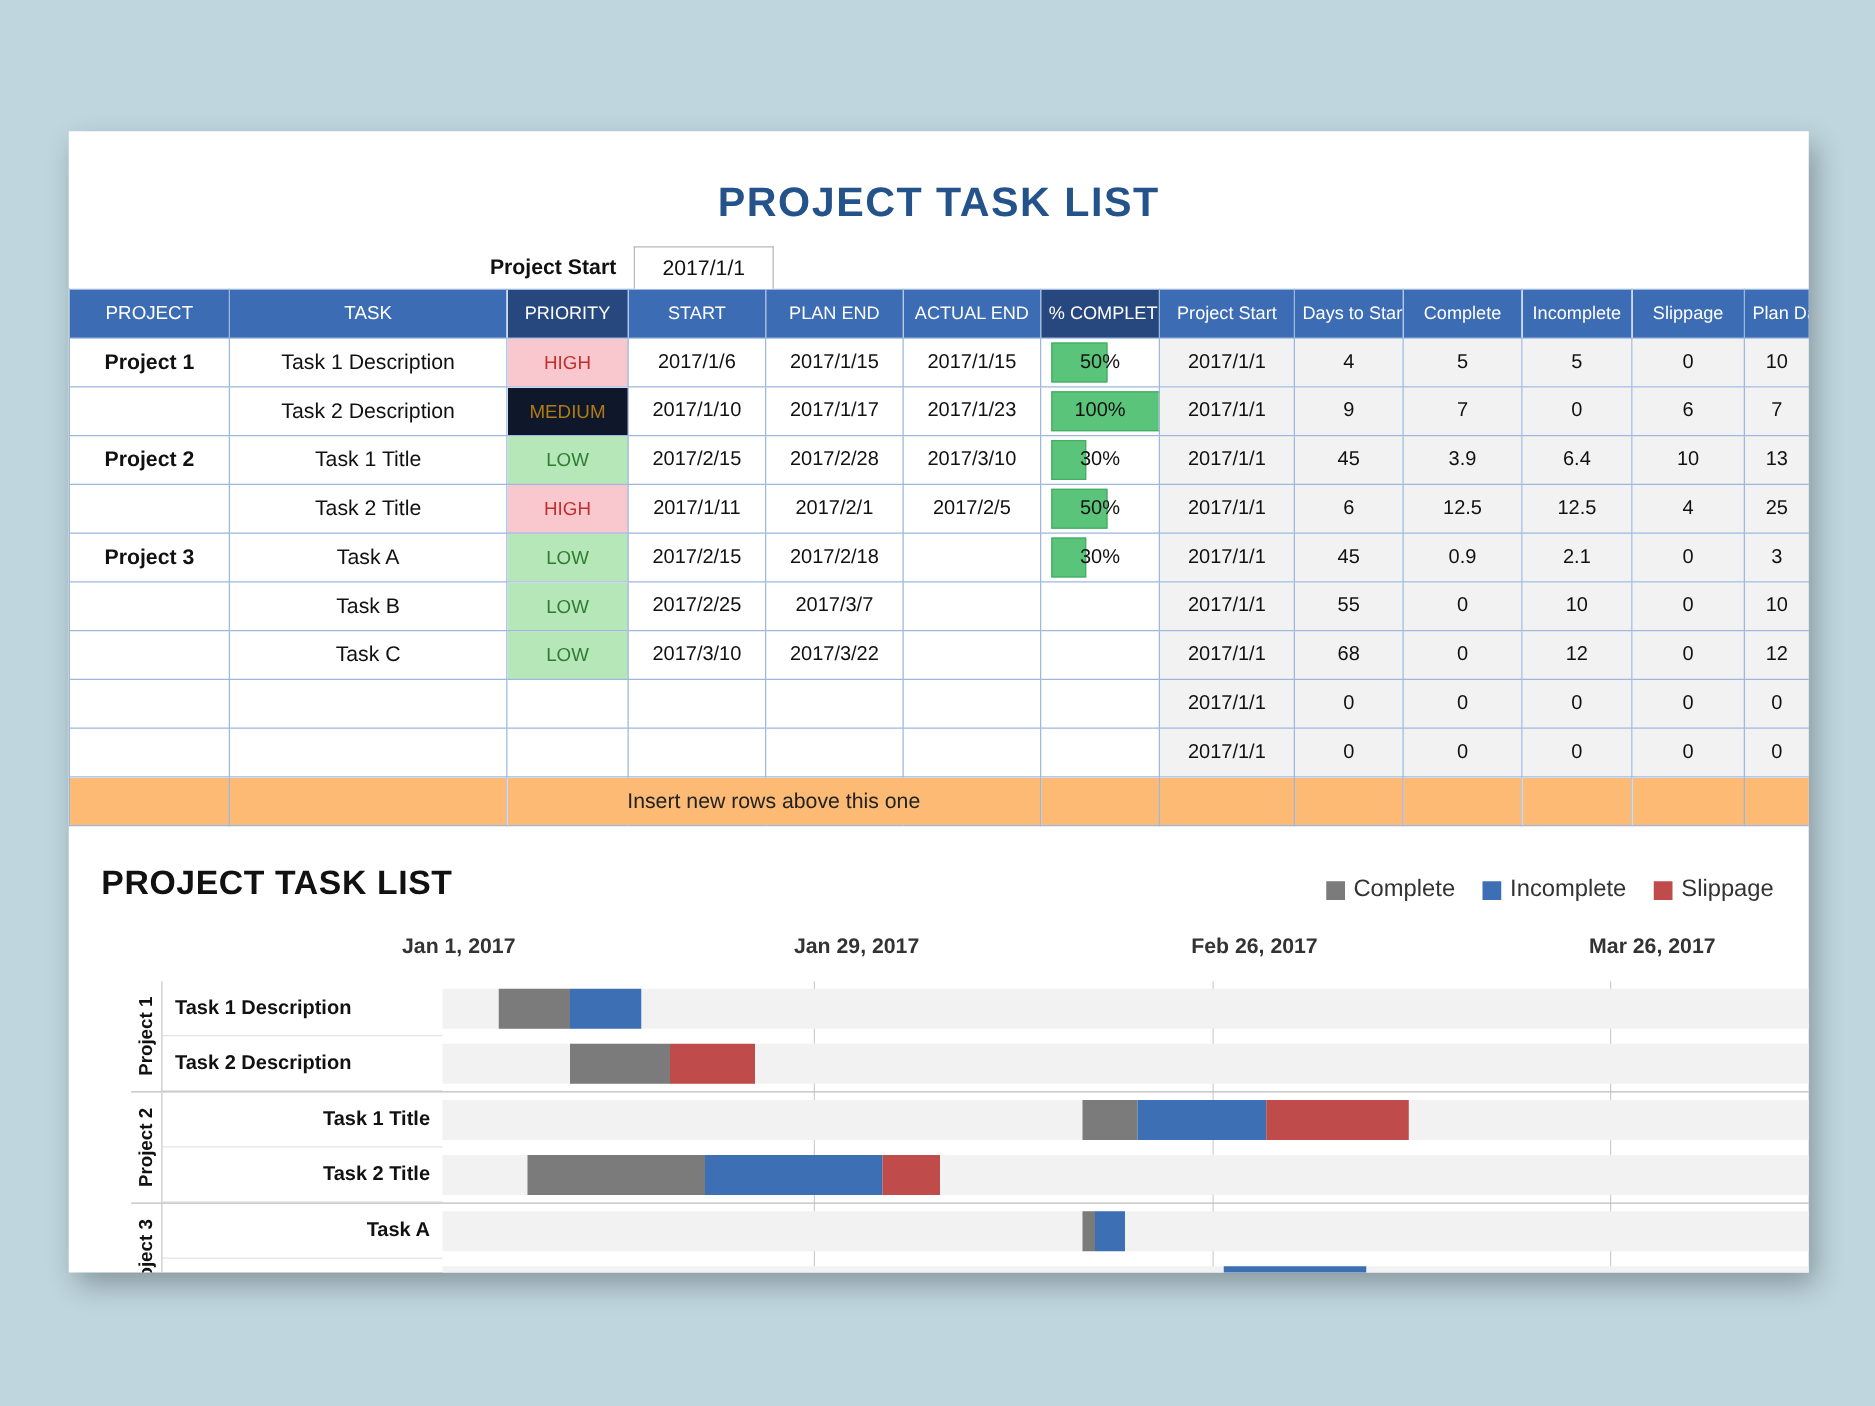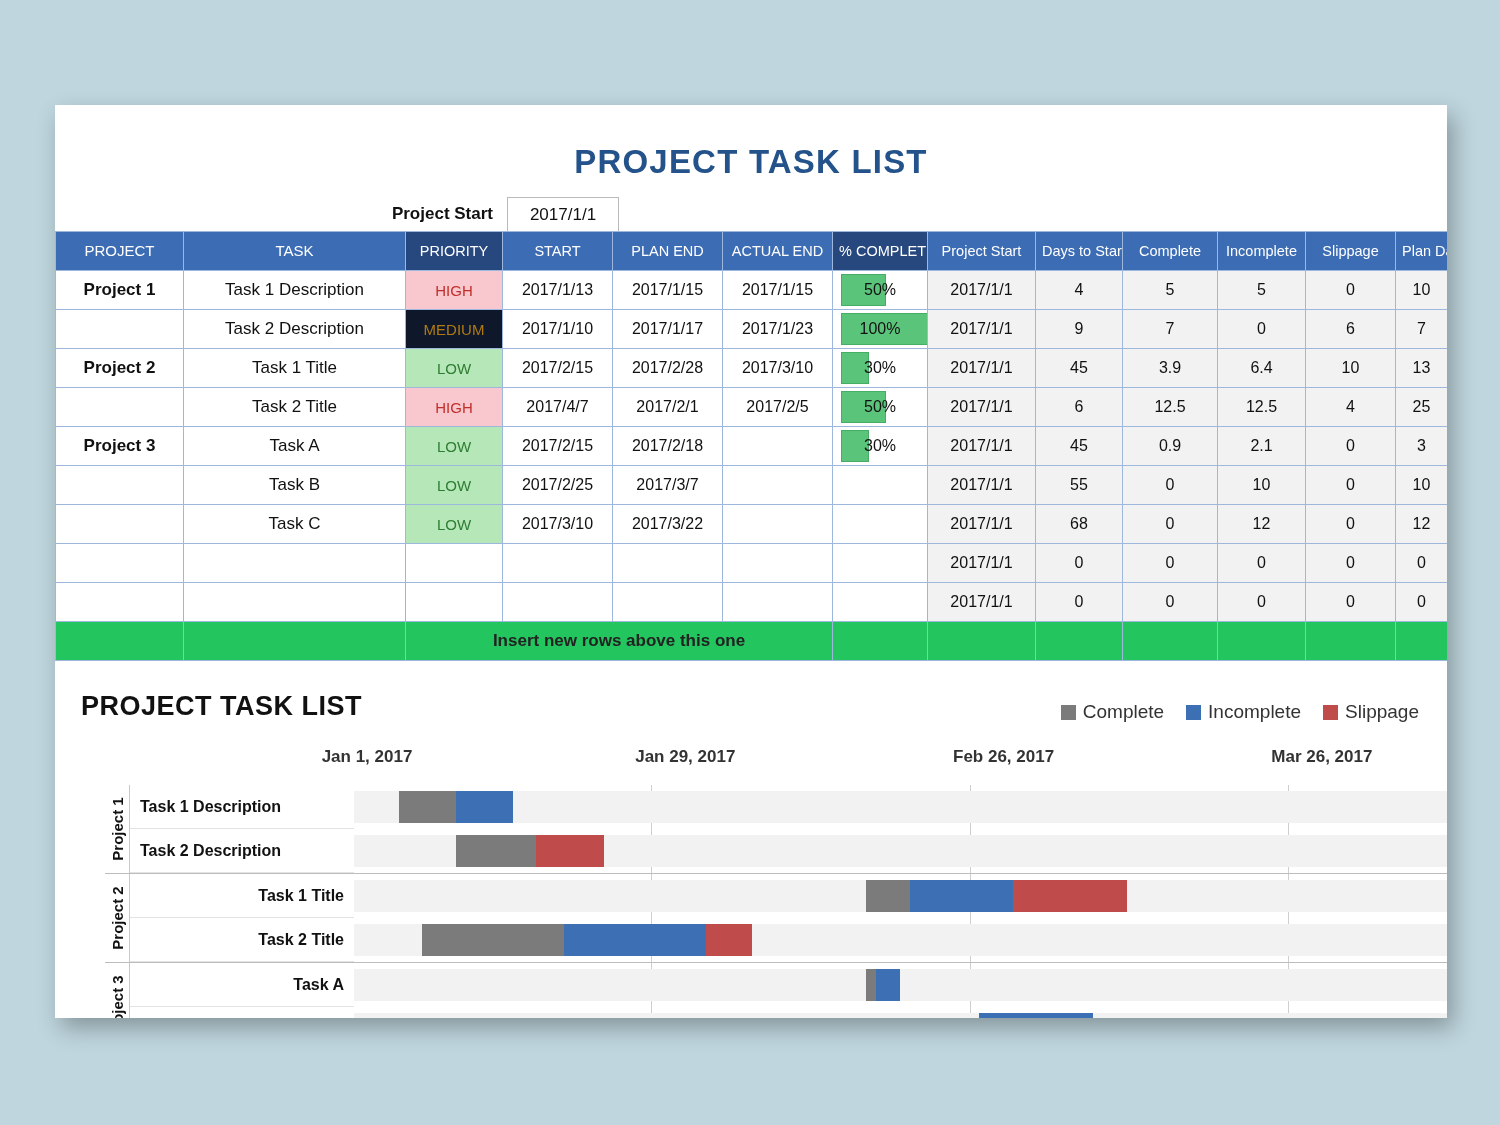--- a/index.html
+++ b/index.html
@@ -75,21 +75,21 @@
   td.prio{font-size:15px;font-weight:normal;margin-left:45px;}
   .p-high{background:#F9C7CE;color:#C0302B;}
   .p-med{background:#0f172a;color:#B07B12;}
   .p-low{background:#B6E7B8;color:#2E7D32;}
   td.date{font-size:16px;}
   td.rt{background:#F2F2F2;font-size:16px;}
   td.pct{padding:0;position:relative;}
   .pctwrap{position:relative;height:100%;width:100%;display:flex;align-items:center;justify-content:center;}
   .pctbar{position:absolute;left:2px;top:3px;bottom:3px;background:#5BC47B;border:1px solid #45ad66;}
   .pcttext{position:relative;z-index:2;font-size:16px;color:#111;}
-  tr.insert td{background:#22c55e;height:38px;font-weight:bold;}
+  tr.insert td{background:#fdba74;height:38px;}
   td.insert-text{font-size:17px;color:#222;}
 
   
   .chart-sec{position:relative;margin-top:16px;height:auto;}
   .chart-head{
     display:flex;align-items:flex-start;justify-content:space-between;
     padding:14px 28px 0 26px;
   }
   .chart-title{font-size:27px;font-weight:bold;color:#111;letter-spacing:.5px;}
   .legend{display:flex;gap:22px;align-items:center;padding-top:10px;}
@@ -171,21 +171,21 @@
         <th>Incomplete</th>
         <th>Slippage</th>
         <th>Plan Days</th>
       </tr>
     </thead>
     <tbody id="tbody">
         <tr>
           <td class="projcell">Project 1</td>
           <td class="taskcell">Task 1 Description</td>
           <td class="prio p-high">HIGH</td>
-          <td class="date">2017/1/13</td>
+          <td class="date">2017/1/6</td>
           <td class="date">2017/1/15</td>
           <td class="date">2017/1/15</td>
           <td class="pct">
             <div class="pctwrap">
               <div class="pctbar" style="width: 43px;"></div>
               <span class="pcttext">50%</span>
             </div>
           </td>
           <td class="rt">2017/1/1</td>
           <td class="rt">4</td>
@@ -231,21 +231,21 @@
           <td class="rt">45</td>
           <td class="rt">3.9</td>
           <td class="rt">6.4</td>
           <td class="rt">10</td>
           <td class="rt">13</td>
         </tr>
         <tr>
           <td class="projcell"></td>
           <td class="taskcell">Task 2 Title</td>
           <td class="prio p-high">HIGH</td>
-          <td class="date">2017/4/7</td>
+          <td class="date">2017/1/11</td>
           <td class="date">2017/2/1</td>
           <td class="date">2017/2/5</td>
           <td class="pct">
             <div class="pctwrap">
               <div class="pctbar" style="width: 43px;"></div>
               <span class="pcttext">50%</span>
             </div>
           </td>
           <td class="rt">2017/1/1</td>
           <td class="rt">6</td>

